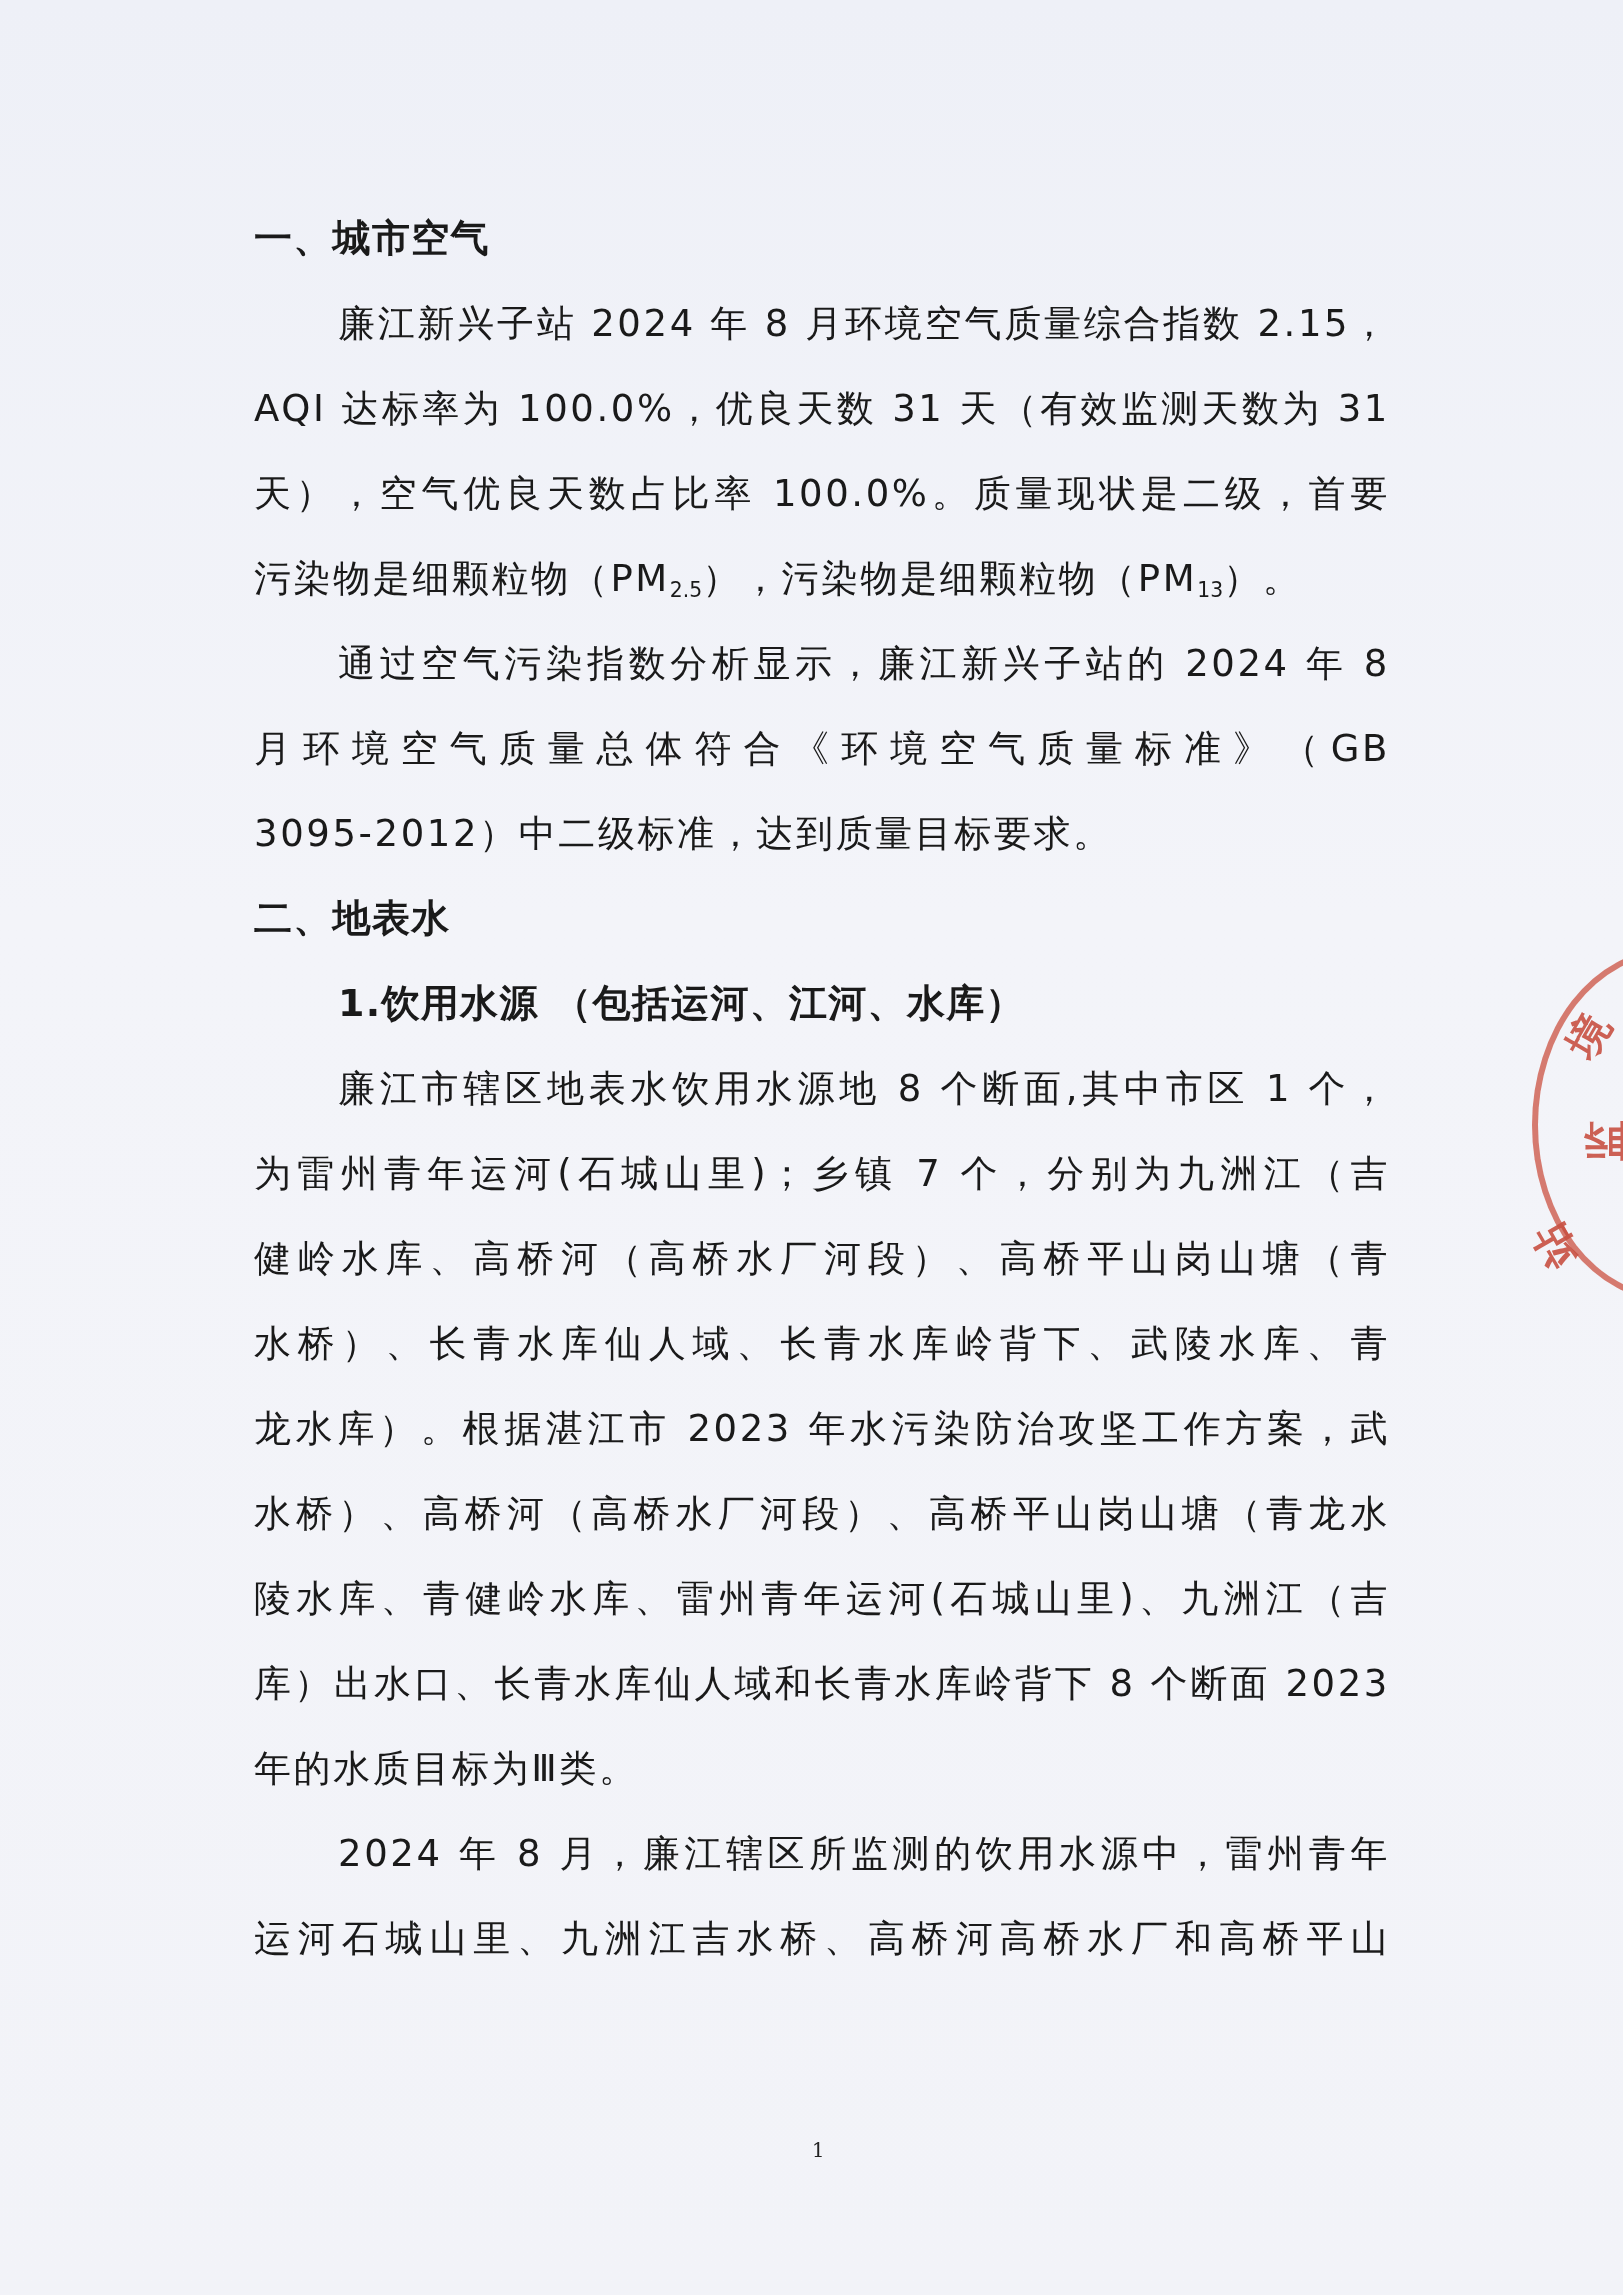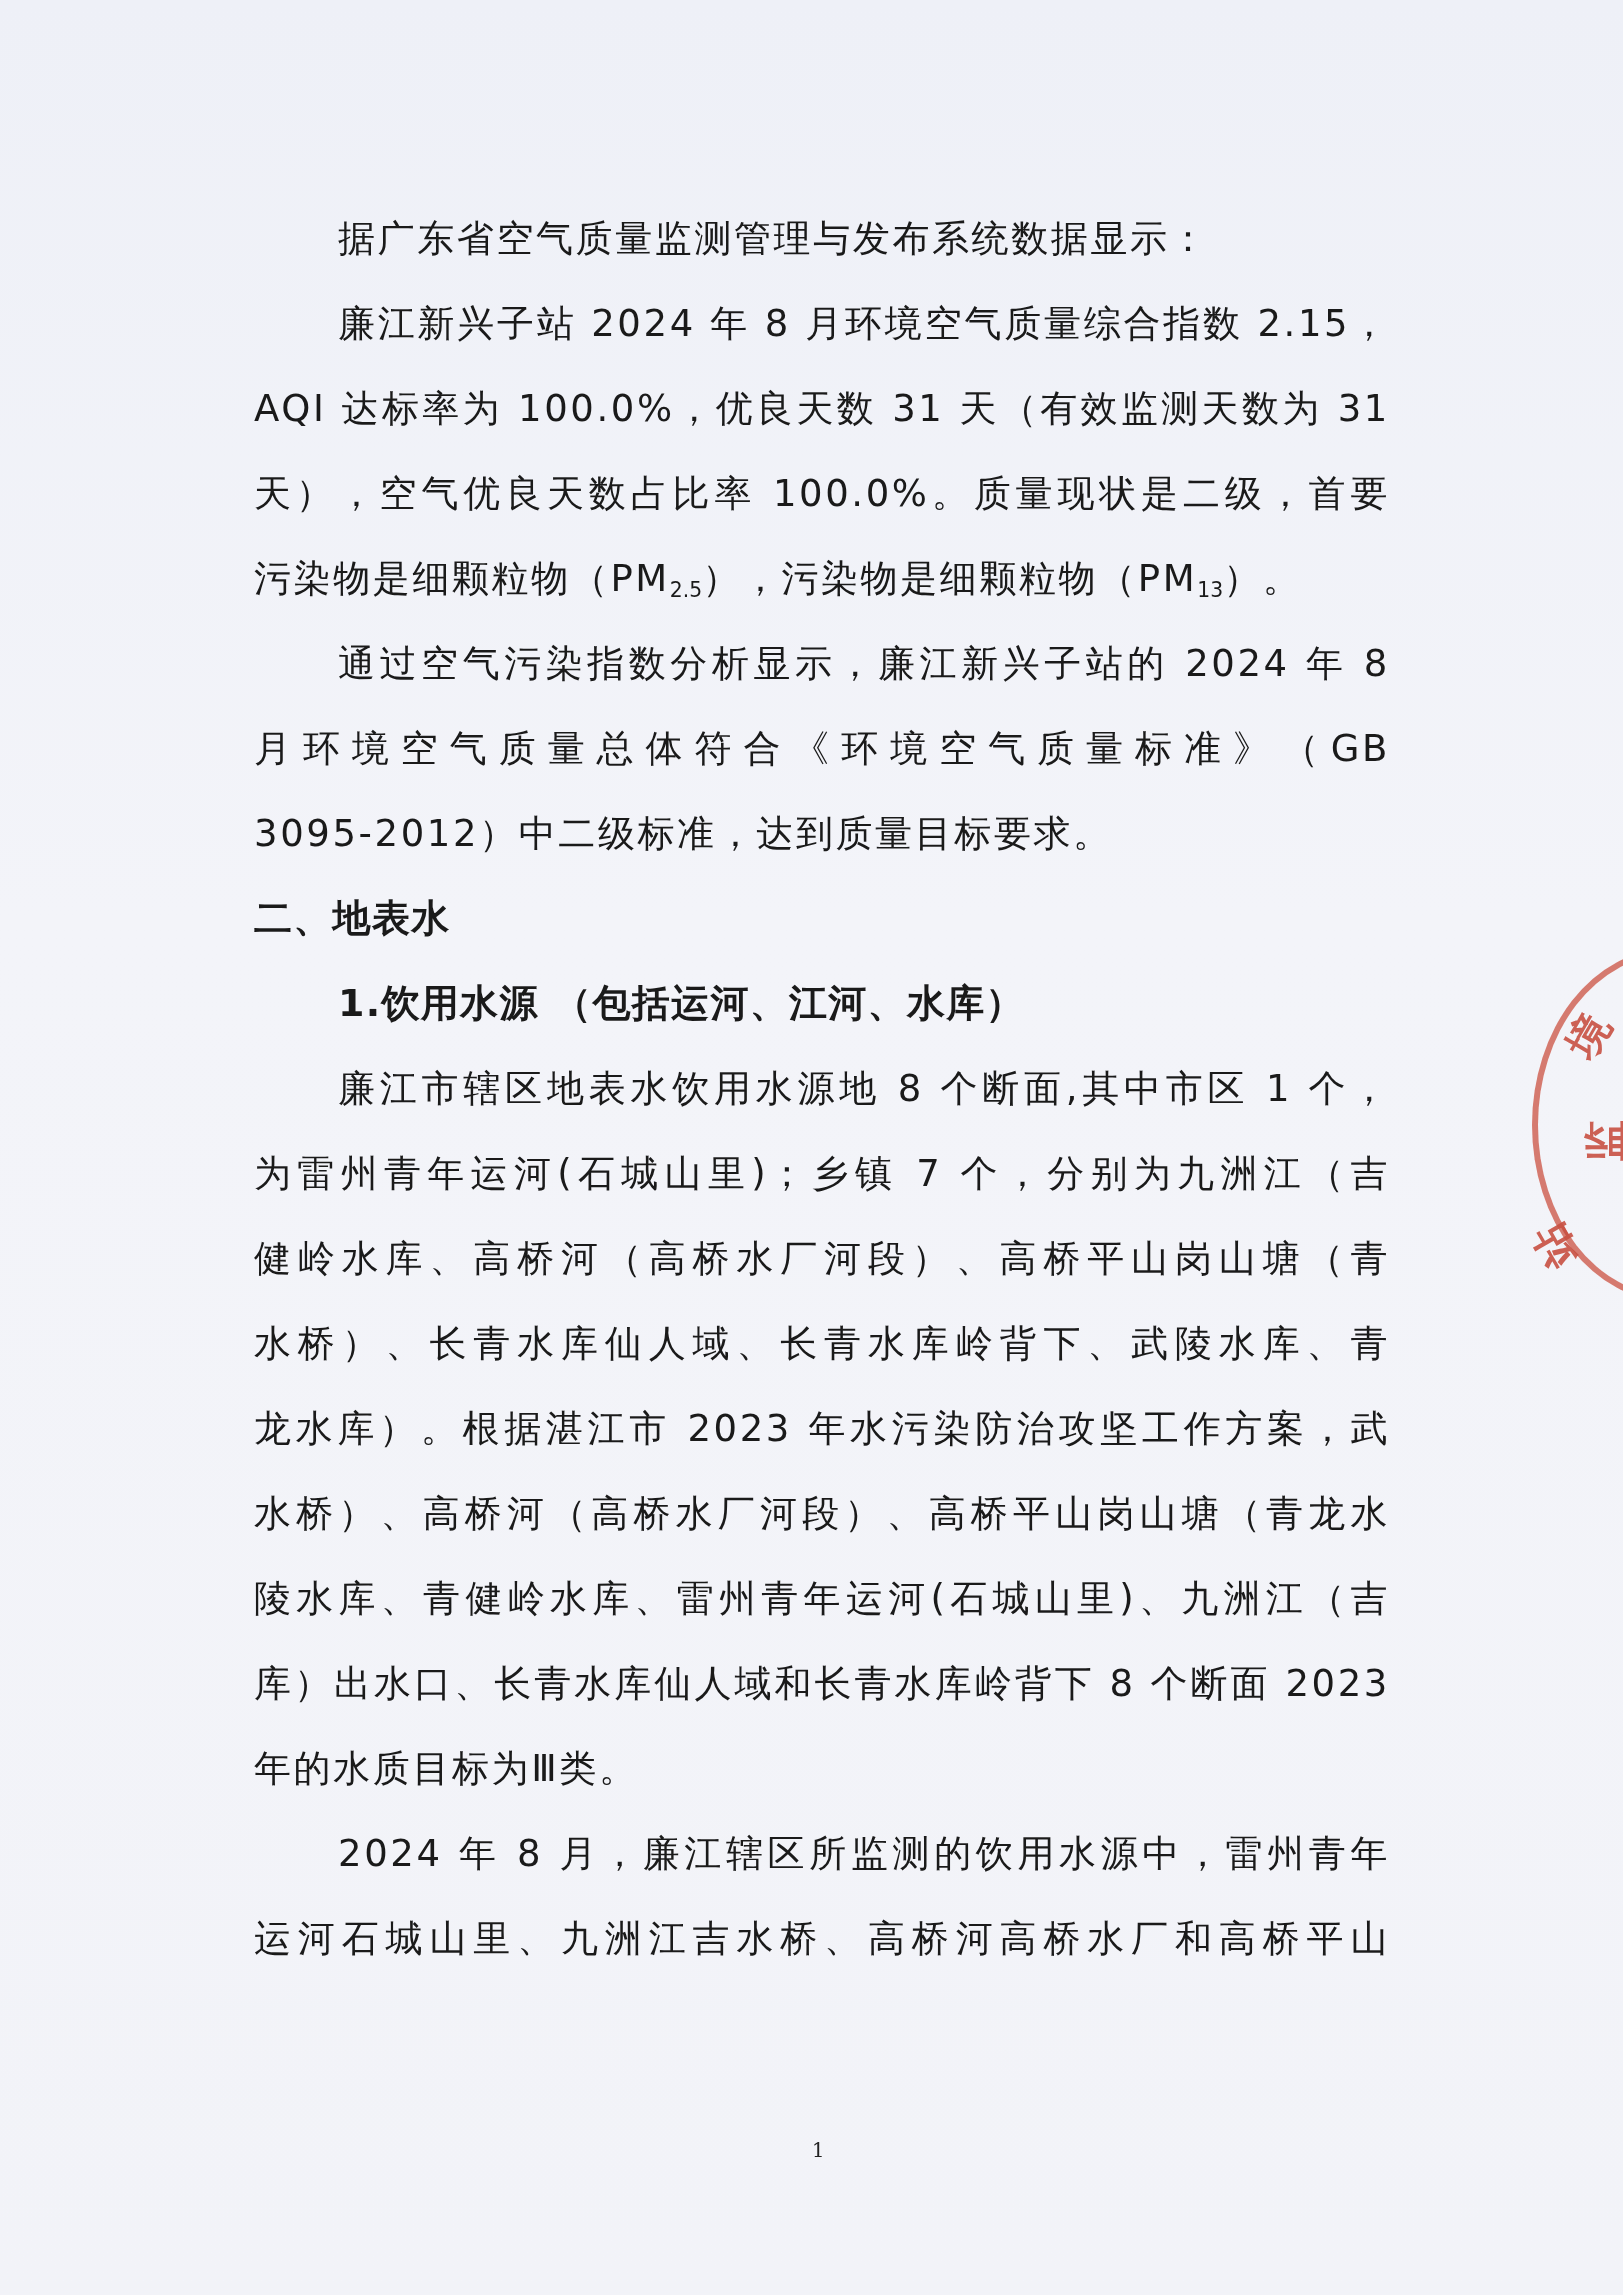--- a/index.html
+++ b/index.html
@@ -67,21 +67,21 @@
       font-weight: bold;
       font-size: 42px;
     }
   </style>
 </head>
 <body>
 
 <div class="page">
   <div class="content">
 
-    <div class="line indent last">据广东省空气质量监测管理与发布系统数据显示：</div>
+    <div class="line heading">一、城市空气</div>
 
     <div class="line indent">廉江新兴子站 2024 年 8 月环境空气质量综合指数 2.15，</div>
     <div class="line">AQI 达标率为 100.0%，优良天数 31 天（有效监测天数为 31</div>
     <div class="line">天），空气优良天数占比率 100.0%。质量现状是二级，首要</div>
     <div class="line last"><span>污染物是细颗粒物（PM</span><span class="sub">2.5</span><span>），污染物是细颗粒物（PM</span><span class="sub">13</span><span>）。</span></div>
 
     <div class="line indent">通过空气污染指数分析显示，廉江新兴子站的 2024 年 8</div>
     <div class="line">月环境空气质量总体符合《环境空气质量标准》（GB</div>
     <div class="line last">3095-2012）中二级标准，达到质量目标要求。</div>
 

